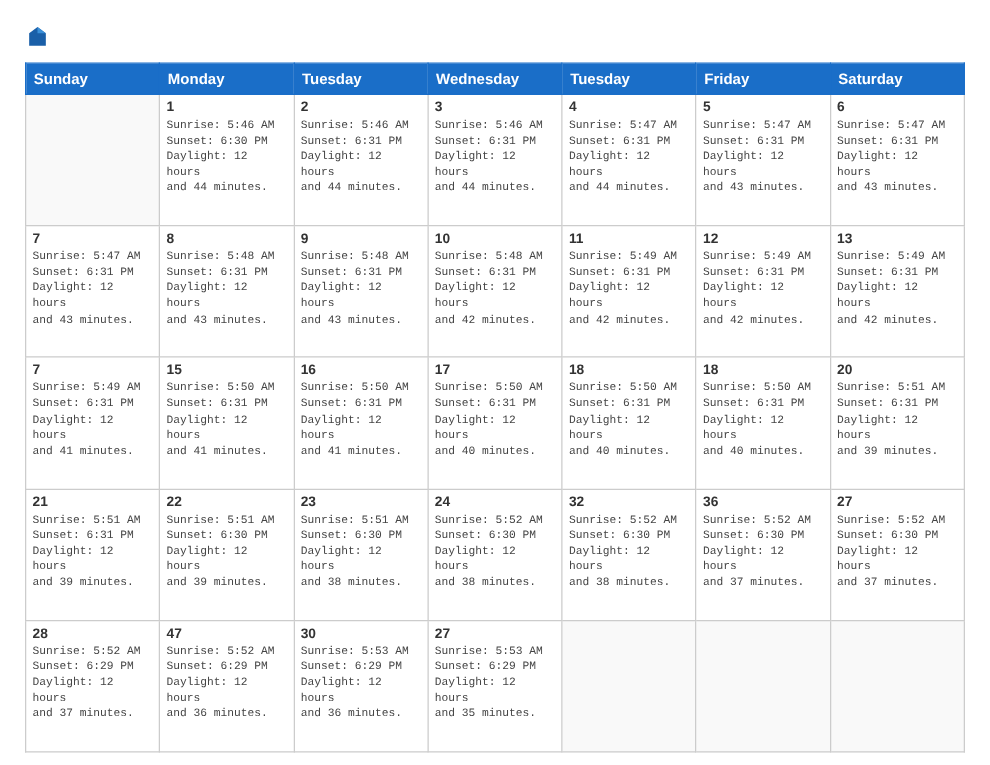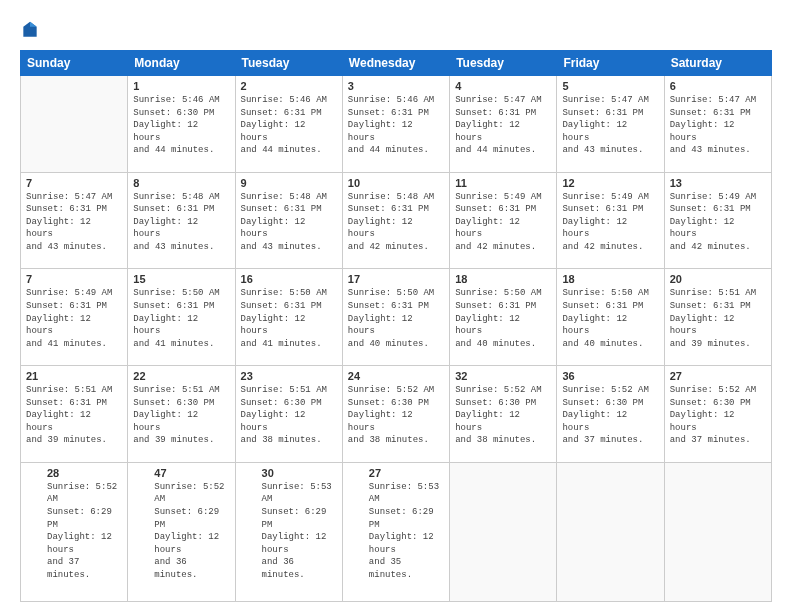--- a/index.html
+++ b/index.html
@@ -89,21 +89,20 @@
       font-size: 9px;
       line-height: 1.4;
       color: #444;
       font-family: Liberation Mono, monospace;
     }
     .empty-cell {
       background: #f9f9f9;
     }
     tr:last-child td {
       height: 70px;
-      padding-left: 26px;
     }
   </style>
 </head>
 <body>
 
 <div class="page">
   <div class="header">
     <div class="logo">
       <svg class="logo-icon" viewBox="0 0 24 24">
         <path d="M12 2 L20 8 L20 20 L4 20 L4 8 Z" fill="#1a5fa8"></path>

